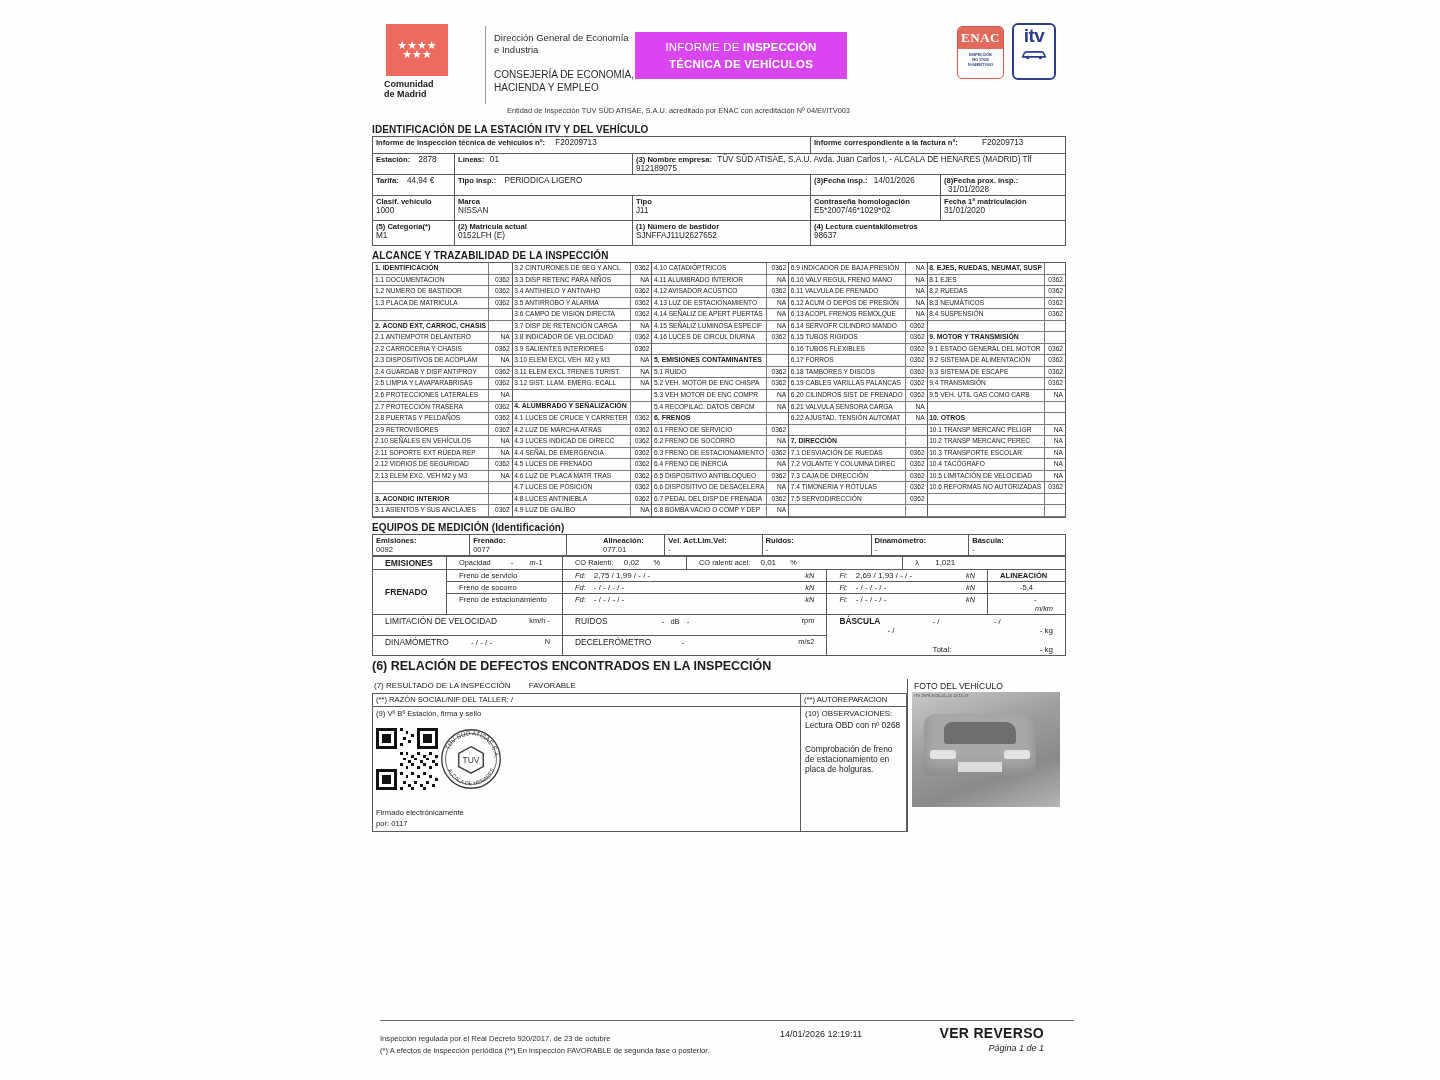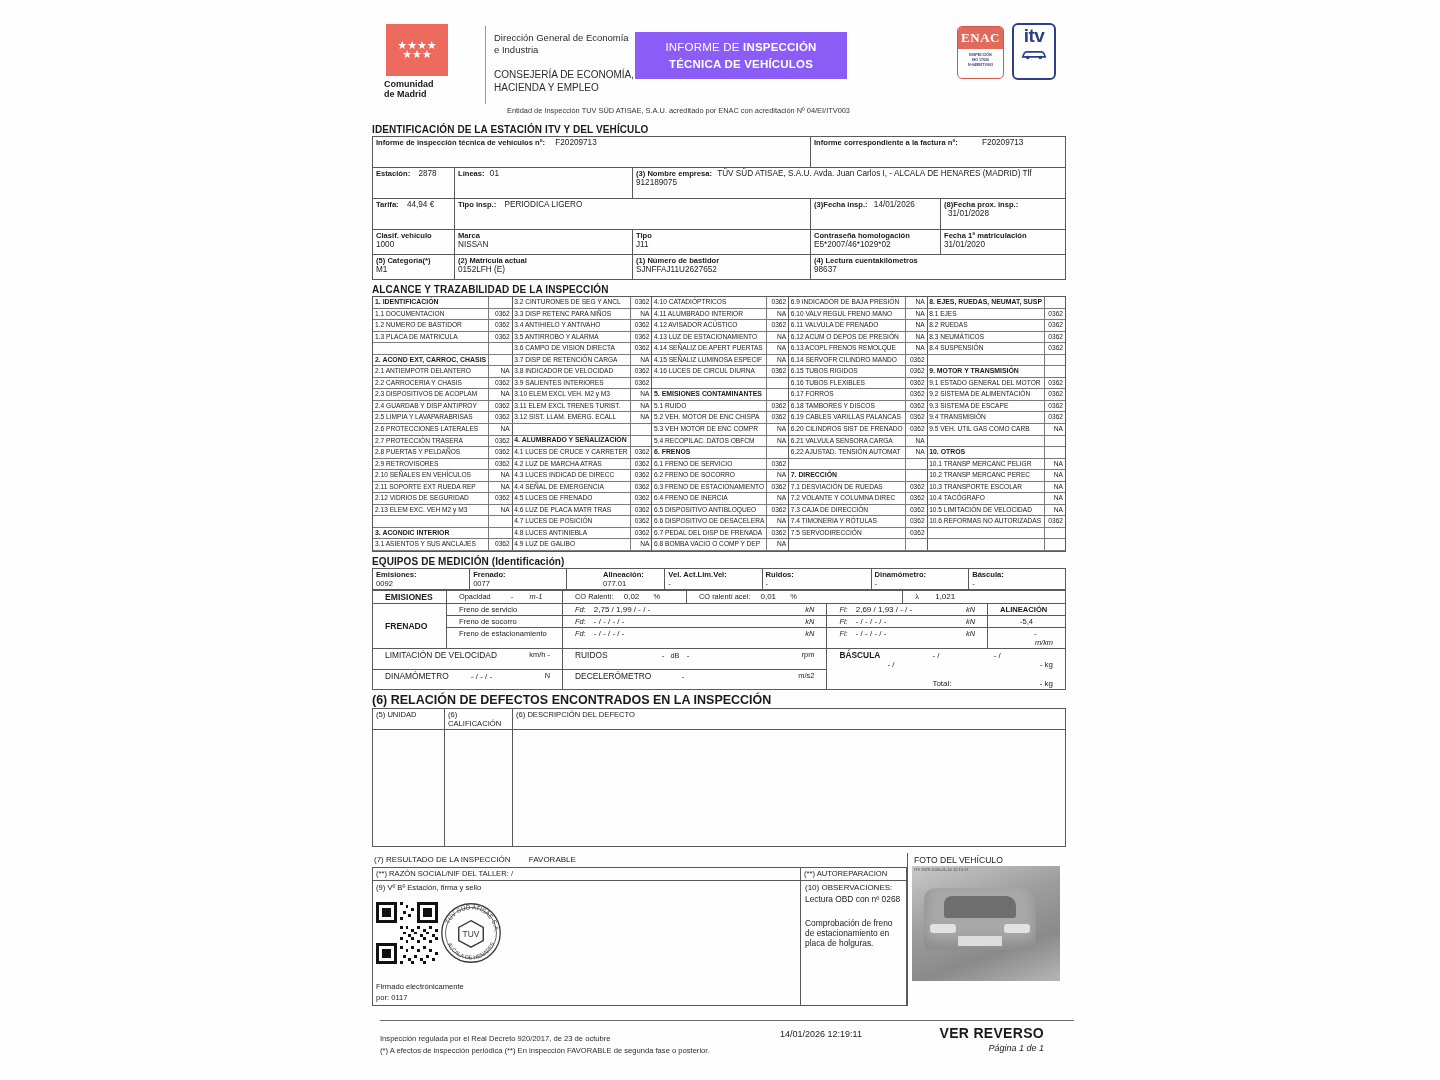--- a/index.html
+++ b/index.html
@@ -26,21 +26,21 @@
   .cm-stars1 { color:#fff; font-size:11px; letter-spacing:0px; }
   .cm-stars2 { color:#fff; font-size:11px; letter-spacing:0px; }
   .cm-name { font-size:9px; font-weight:bold; line-height:1.15; margin-top:3px; }
   .cm-divider { position:absolute; left:113px; top:16px; width:1px; height:78px; background:#9a9a9a; }
   .cm-text { position:absolute; left:122px; top:22px; }
   .cm-t1 { font-size:9.5px; line-height:1.3; color:#2b2b2b; }
   .cm-t2 { font-size:10px; line-height:1.3; margin-top:11px; color:#2b2b2b; }
 
   .banner {
     position:absolute; left:263px; top:22px; width:212px; height:47px;
-    background:#8b5cf6; display:flex; flex-direction:column;
+    background:#d946ef; display:flex; flex-direction:column;
     align-items:center; justify-content:center; color:#fff;
   }
   .banner div { font-size:11.5px; letter-spacing:.2px; line-height:1.45; }
   .banner b { font-weight:bold; }
 
   .enac {
     position:absolute; left:585px; top:16px; width:47px; height:53px;
     border:1.5px solid #d3564a; border-radius:5px; background:#fff;
     overflow:hidden; text-align:center;
   }
@@ -64,21 +64,21 @@
   .sect-lg { font-size:12.5px; font-weight:bold; margin:3px 0 1px 0; }
 
   
   table { border-collapse:collapse; width:694px; }
   td { border:.7px solid #5a5a5a; padding:1px 3px; vertical-align:top; font-size:8px; }
   .lbl { font-size:7.6px; font-weight:bold; }
   .val { font-size:8.2px; }
   .nb { border:none; }
 
   
-  .idt td { height:31px; }
+  .idt td { height:17px; }
   .idt .two { height:25px; }
 
   
   .scope { width:694px; border:.7px solid #5a5a5a; display:flex; }
   .scol { display:flex; flex-direction:column; }
   .scol.c1 { width:137px; } .scol.c1v { width:28px; }
   .scol.c2 { width:130px; } .scol.c2v { width:26px; }
   .scol.c3 { width:126px; } .scol.c3v { width:26px; }
   .scol.c4 { width:130px; } .scol.c4v { width:26px; }
   .scol.c5 { width:120px; } .scol.c5v { width:25px; }
@@ -658,34 +658,20 @@
       <td colspan="2">
         <span style="font-size:8.4px">DECELERÓMETRO</span>
         <span class="mv" style="margin-left:28px">-</span>
         <span class="mi" style="float:right">m/s2</span>
       </td>
     </tr>
   </tbody>
       </table>
 
   <div class="sect-lg">(6) RELACIÓN DE DEFECTOS ENCONTRADOS EN LA INSPECCIÓN</div>
-  <table class="def">
-    <tbody>
-          <tr>
-      <td style="width:72px;height:12px">(5) UNIDAD</td>
-      <td style="width:68px">(6) CALIFICACIÓN</td>
-      <td>(6) DESCRIPCIÓN DEL DEFECTO</td>
-    </tr>
-    <tr>
-      <td style="height:117px"></td>
-      <td></td>
-      <td></td>
-    </tr>
-  </tbody>
-      </table>
 
   <table style="margin-top:6px">
     <tbody>
           <tr>
       <td class="nb" style="width:535px;padding:0">
         <div style="padding:2px 2px 3px 2px">
           <span class="big">(7) RESULTADO DE LA INSPECCIÓN</span>
           <span class="big" style="margin-left:16px">FAVORABLE</span>
         </div>
       </td>

